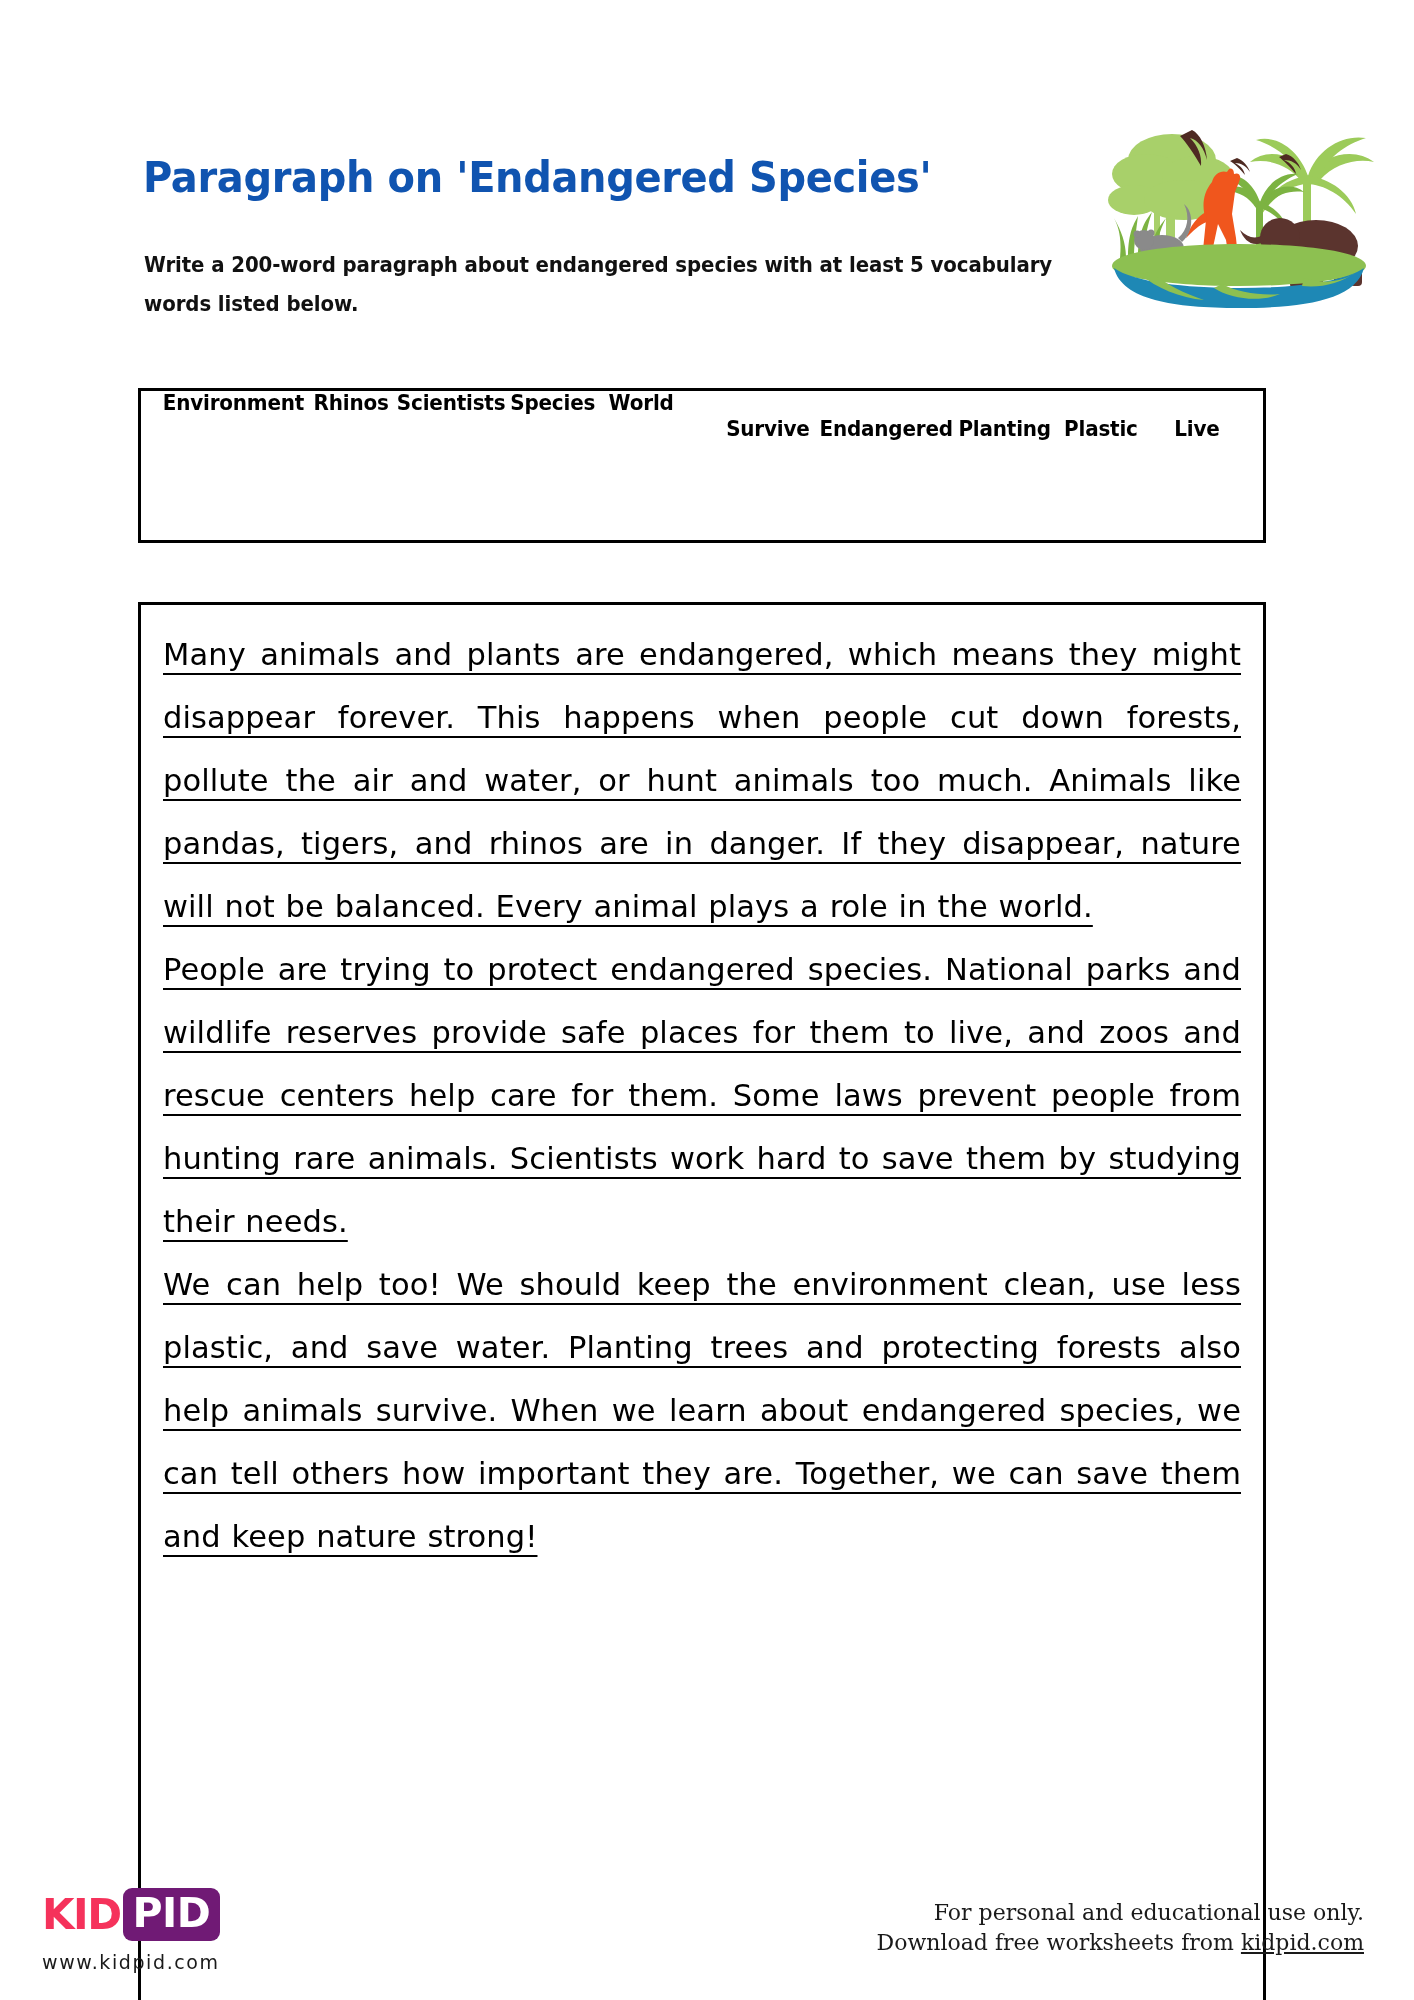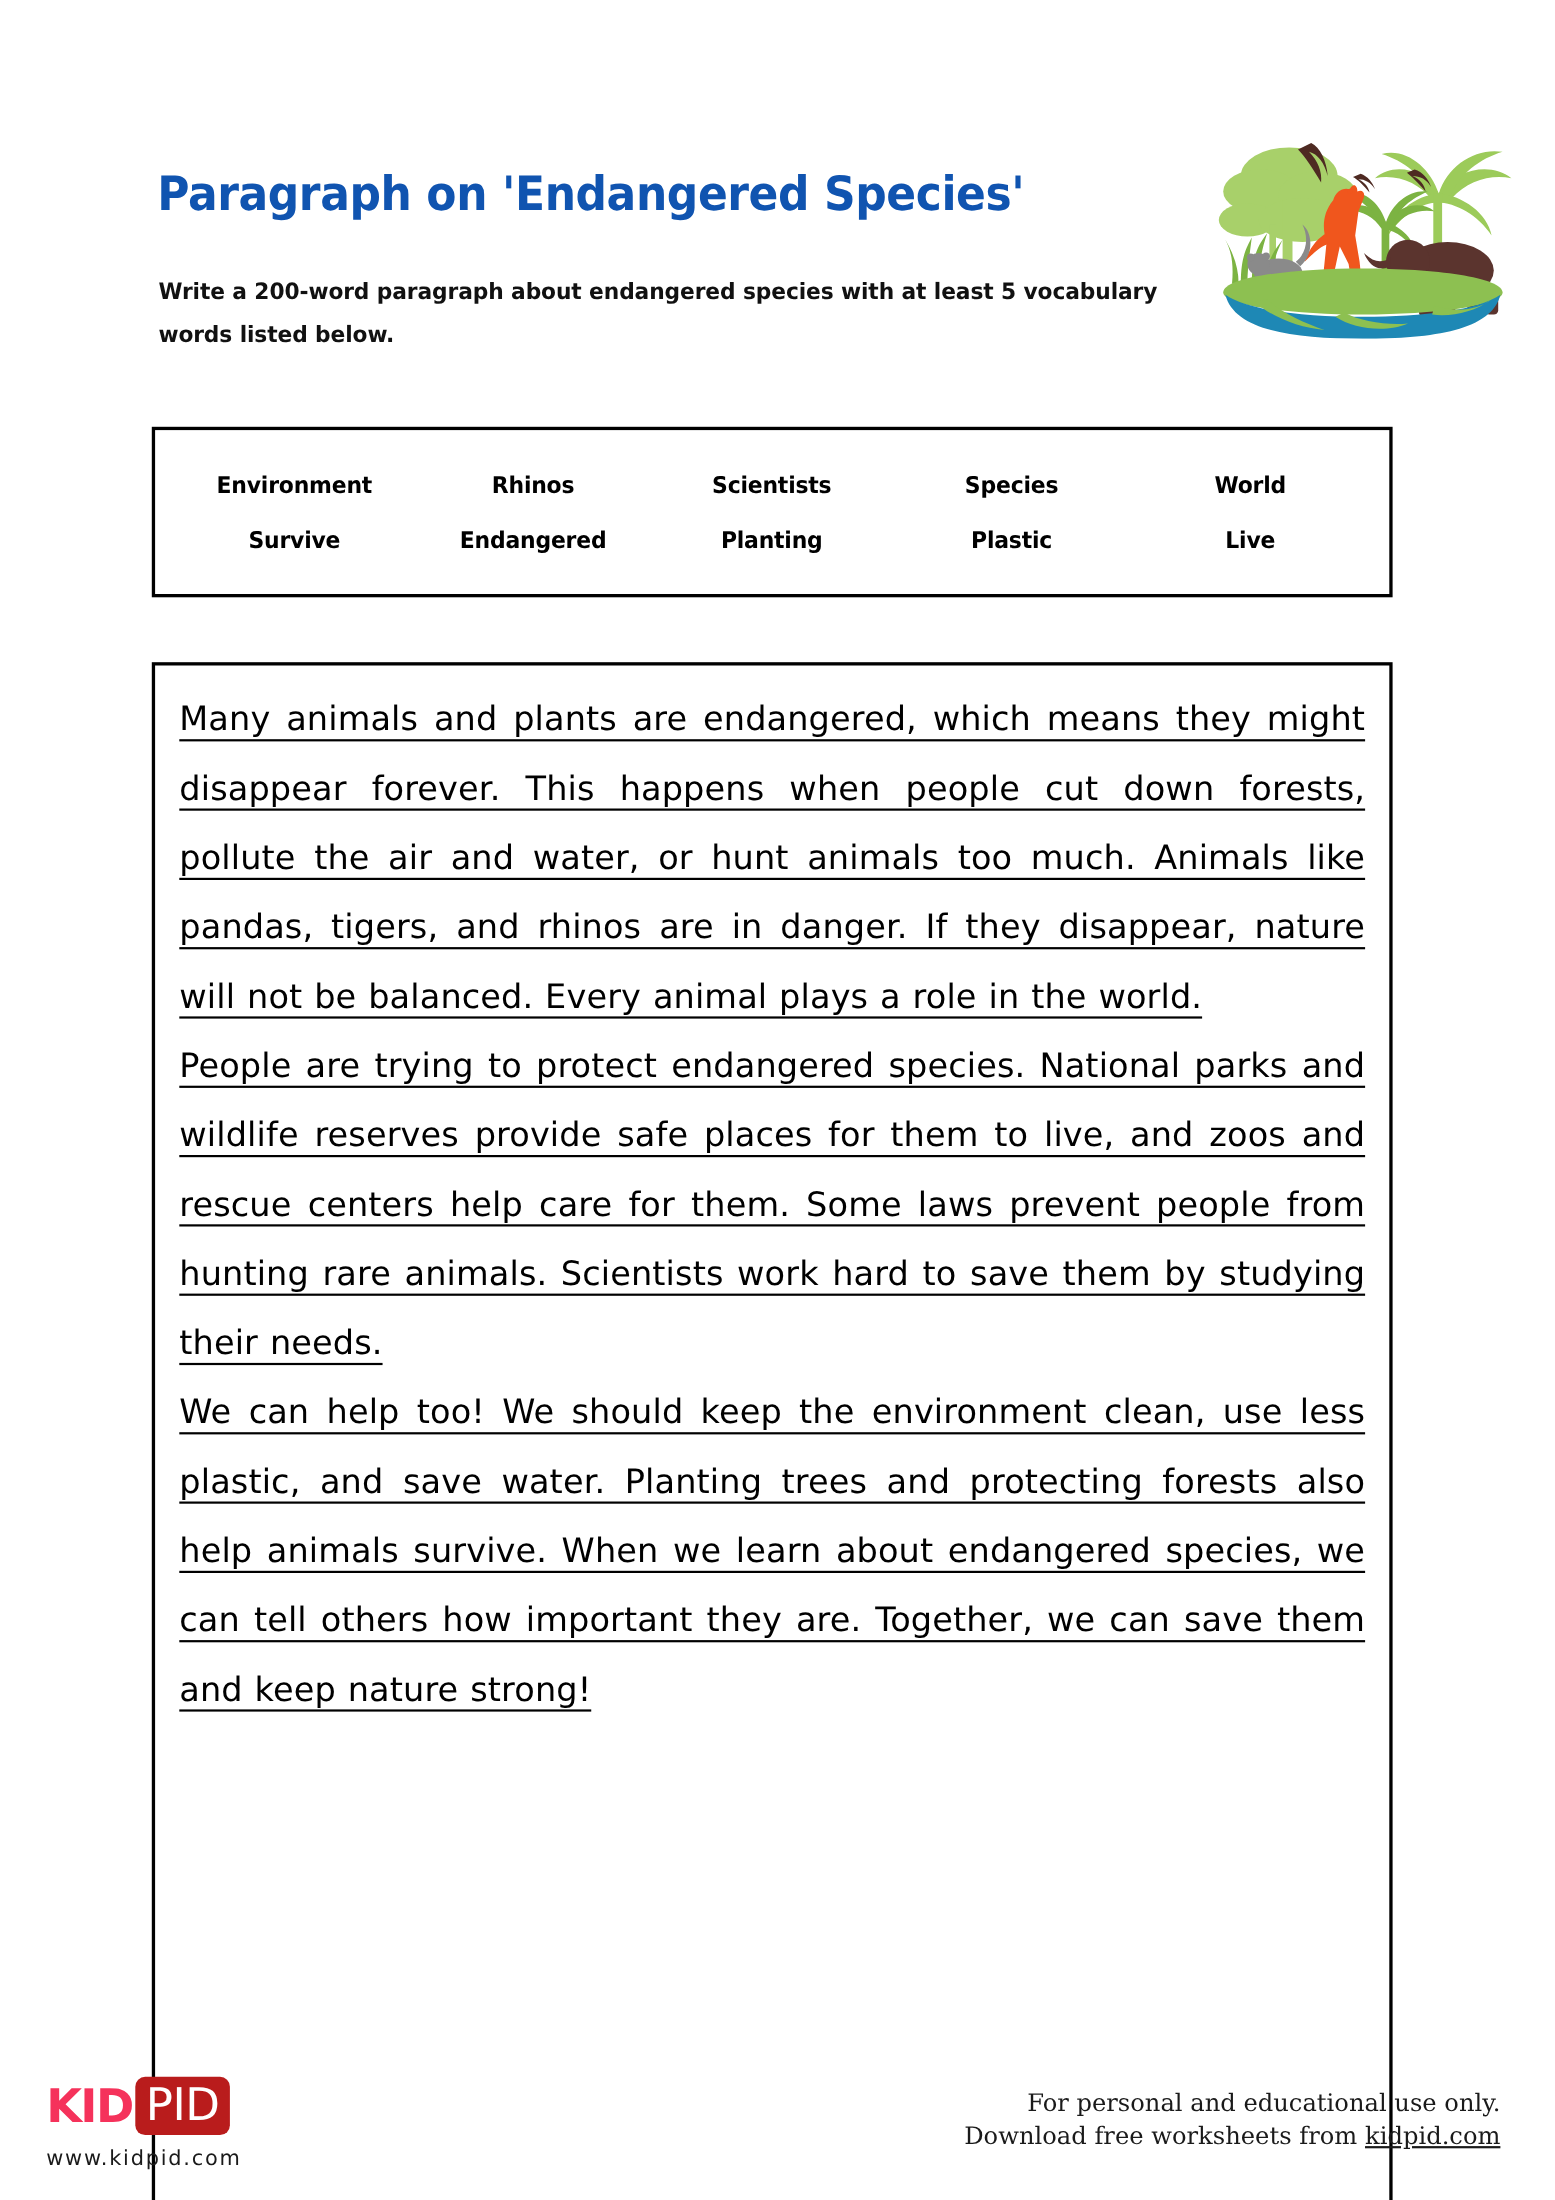--- a/index.html
+++ b/index.html
@@ -65,21 +65,21 @@
   
   .vocab-box {
     position: absolute;
     left: 138px;
     top: 388px;
     width: 1128px;
     height: 155px;
     border: 3px solid #000000;
     box-sizing: border-box;
     display: flex;
-    flex-direction: column;
+    flex-direction: row;
     justify-content: center;
   }
   .vocab-row {
     display: flex;
     width: 100%;
     justify-content: space-between;
     padding: 0 18px;
     box-sizing: border-box;
   }
   .vocab-row + .vocab-row { margin-top: 26px; }
@@ -141,24 +141,24 @@
   }
   .logo-kid {
     font-family: "DejaVu Sans", sans-serif;
     font-weight: bold;
     font-size: 42px;
     color: #f5325b;
     letter-spacing: -1.5px;
     line-height: 1;
   }
   .logo-pid {
-    background: #b91c1c;
+    background: #701a75;
     color: #ffffff;
     font-family: "DejaVu Sans", sans-serif;
-    font-weight: normal;
+    font-weight: bold;
     font-size: 41px;
     letter-spacing: -0.5px;
     line-height: 1;
     border-radius: 9px;
     padding: 5px 10px 7px 10px;
     margin-left: 2px;
   }
   .logo-url {
     margin-top: 10px;
     font-family: "DejaVu Sans", sans-serif;

